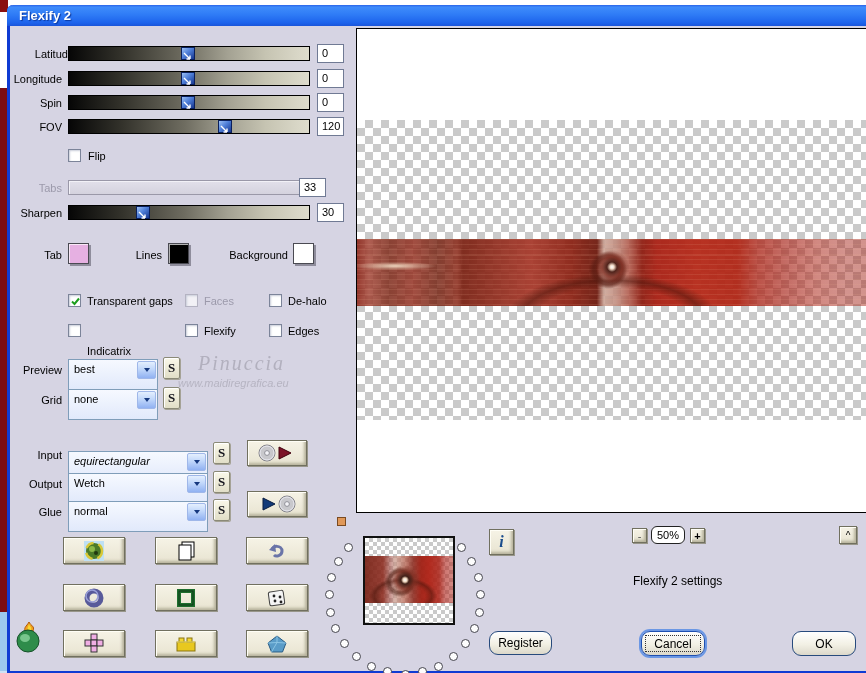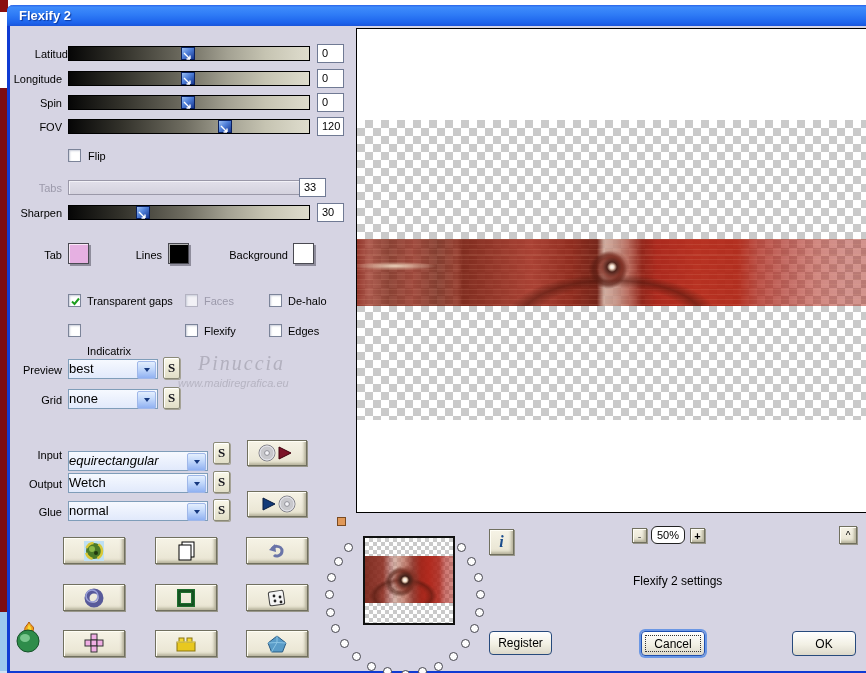--- a/index.html
+++ b/index.html
@@ -33,36 +33,36 @@
 
   
   .cbx{width:13px;height:13px;background:#fff;border:1px solid #7c8499;
        box-shadow:inset 1px 1px 2px #c9cdd9;}
   .cbx.off{border-color:#b4b3c2;background:#f2f1f6;}
   .cbx svg{position:absolute;left:1px;top:1px;}
   .swatch{width:21px;height:21px;border:1px solid #4a4a52;
           box-shadow:2px 2px 0 #8f8d9c,inset 1px 1px 0 rgba(255,255,255,.7);}
 
   
-  .combo{background:linear-gradient(#f6f9ff,#e1e9fb);border:1px solid #7f9db9;height:20px;
-         font-size:13px;line-height:18px;color:#000;}
+  .combo{background:linear-gradient(#f6f9ff,#e1e9fb);border:1px solid #7f9db9;height:31px;
+         font-size:11px;line-height:18px;padding-left:5px;color:#000;}
   .carrow{position:absolute;right:1px;top:1px;width:17px;height:16px;
           background:linear-gradient(#e4effe,#c1d7fa 45%,#90b1f2);
           border:1px solid #9fb7e9;border-radius:2px;}
   .tri{display:block;width:0;height:0;border:3px solid transparent;border-top:4px solid #16387e;margin:6px auto 0;}
   .sbtn{width:17px;height:22px;background:linear-gradient(#faf8ea,#e1dec7);
         border:1px solid #8b8a77;border-radius:2px;box-shadow:inset 1px 1px 0 #fff,1px 1px 0 #a5a296;
         font-family:"Liberation Serif",serif;font-weight:bold;font-size:13px;
         text-align:center;line-height:20px;color:#14141c;}
 
   .gbtn{background:linear-gradient(#f6f3e6,#e8e4d1);border:1px solid #71705f;
         box-shadow:inset 1px 1px 0 #fffef6,inset -2px -2px 3px #b6b29c,1px 1px 0 #98968a;
         display:flex;align-items:center;justify-content:center;}
   .xbtn{background:linear-gradient(#ffffff,#f2f0e4 55%,#dcd8ca);border:1px solid #274a7c;
-        border-radius:4px;font-size:12px;color:#000;display:flex;align-items:center;justify-content:center;}
+        border-radius:9px;font-size:12px;color:#000;display:flex;align-items:center;justify-content:center;}
   .xbtn.focus{border:1px solid #1e4fb0;box-shadow:0 0 0 2px #6b97e4;}
   .dotted{position:absolute;inset:3px;border:1px dotted #333;}
 
   
   .checker{background-color:#fff;
     background-image:linear-gradient(45deg,#cacaca 25%,transparent 25%,transparent 75%,#cacaca 75%),
                      linear-gradient(45deg,#cacaca 25%,transparent 25%,transparent 75%,#cacaca 75%);
     background-size:16px 16px;background-position:0 0,8px 8px;}
   .checker.small{background-size:8px 8px;background-position:0 0,4px 4px;}
 

